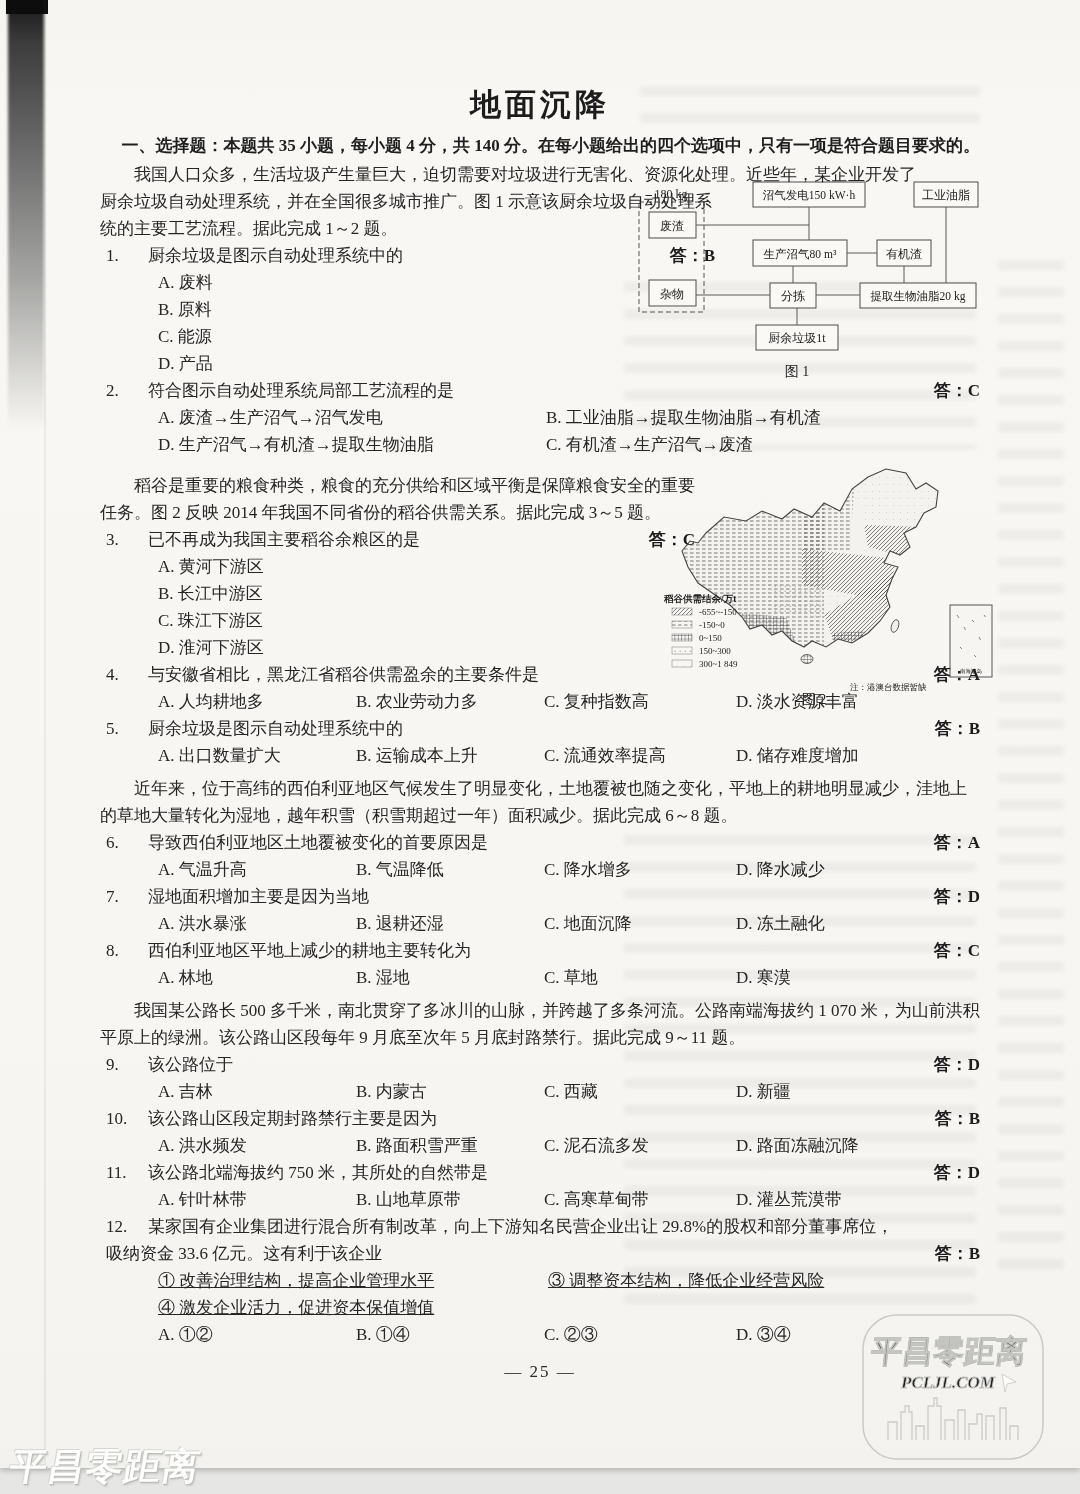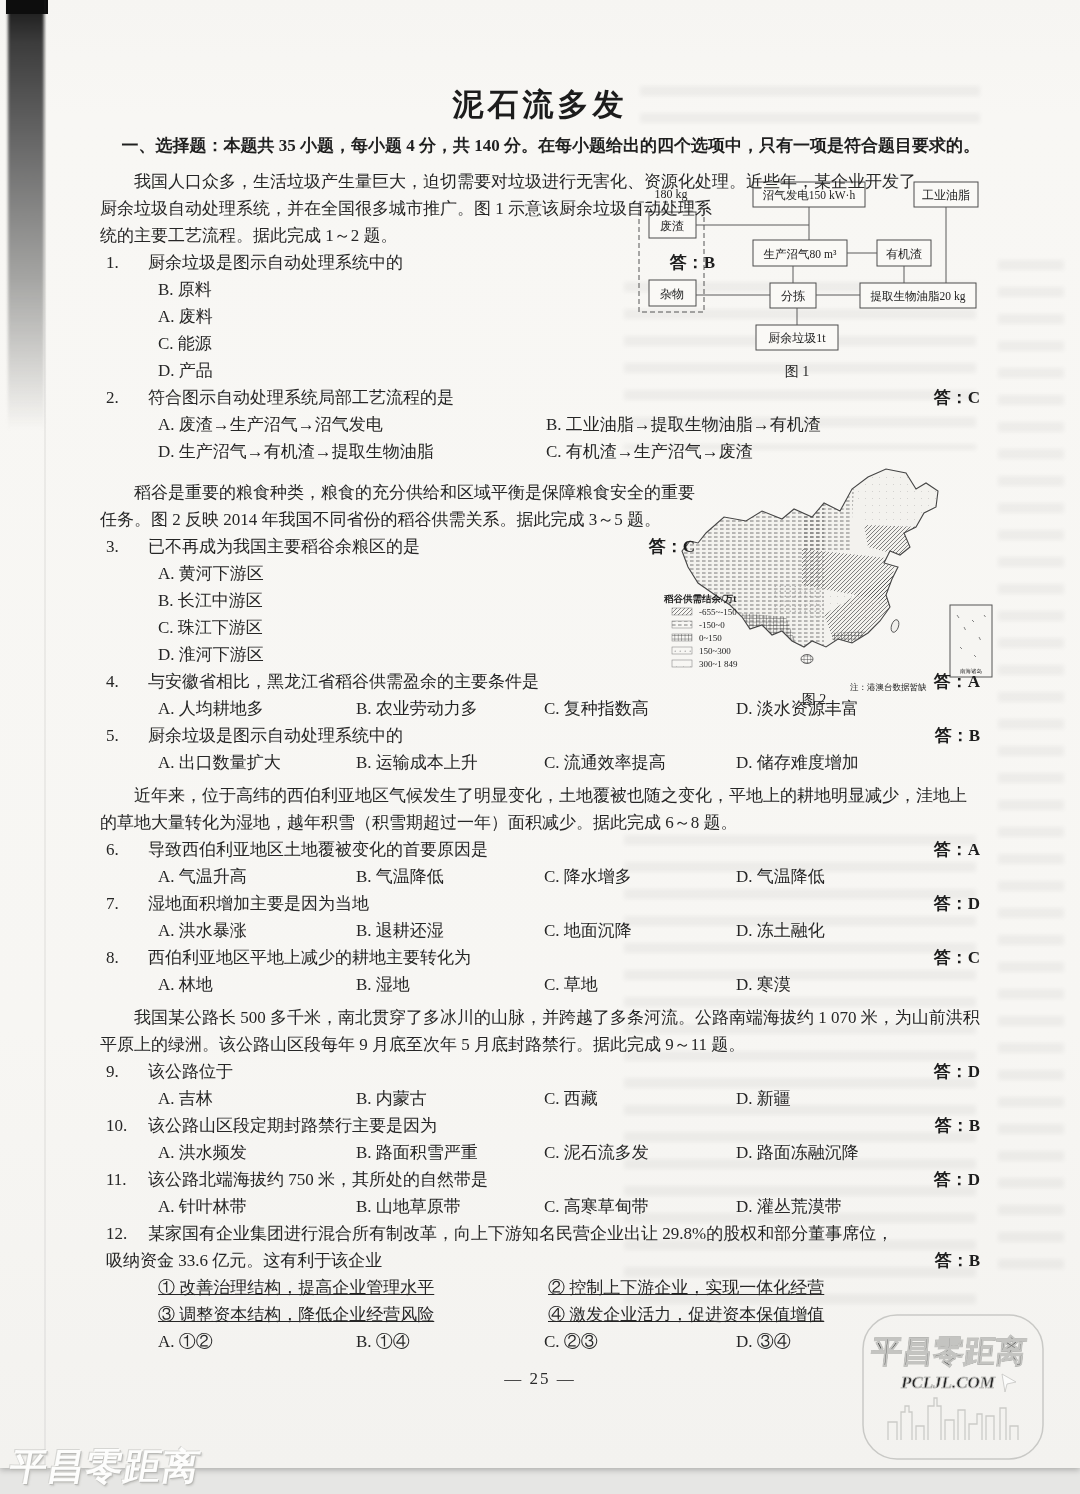--- a/index.html
+++ b/index.html
@@ -27,21 +27,21 @@
   .bleed-2{left:624px;top:835px;width:352px;height:470px;}
   .bleed-3{left:998px;top:260px;width:66px;height:1020px;}
   .bleed-4{left:640px;top:86px;width:340px;height:52px;}
 
   .content{position:absolute;left:100px;top:0;width:880px;color:#262626;
     font-size:17px;line-height:27px;}
   .title{margin-top:86px;margin-bottom:8px;text-align:center;font-size:31px;line-height:38px;
     font-weight:bold;letter-spacing:4px;color:#1c1c1c;}
   .section-head{font-weight:bold;line-height:27px;color:#1f1f1f;text-align:right;}
   .para{text-indent:2em;}
-  .p1l1{margin-top:9px;white-space:nowrap;}
+  .p1l1{margin-top:2px;white-space:nowrap;}
   .cont{text-indent:0;}
   .narrow{padding-right:265px;}
   .narrow2{padding-right:285px;}
   .mt14{margin-top:14px;}
   .mt6{margin-top:6px;}
 
   .q{position:relative;padding-left:6px;}
   .stem{position:relative;}
   .qnum{display:inline-block;min-width:42px;}
   .ans{float:right;font-weight:600;color:#1d1d1d;}
@@ -177,34 +177,34 @@
         <rect x="296" y="150" width="42" height="72" fill="#f6f5f2" stroke="#555" stroke-width="1"></rect>
         <path d="M303,160 l2,3 M310,172 l1.5,3 M318,165 l2,2 M325,182 l1.5,3 M306,192 l2,2 M320,200 l2,2 M330,160 l1.5,2" stroke="#666" stroke-width="0.8" fill="none"></path>
         <text x="317" y="218" font-size="5.5" text-anchor="middle">南海诸岛</text>
       </g>
       <text x="196" y="235" font-size="8.5">注：港澳台数据暂缺</text>
       <text x="160" y="249" font-size="14" text-anchor="middle">图 2</text>
     </svg>
   </div>
 
   <div class="content">
-    <div class="title">泥石流多发</div>
+    <div class="title">地面沉降</div>
     <div class="section-head">一、选择题：本题共 35 小题，每小题 4 分，共 140 分。在每小题给出的四个选项中，只有一项是符合题目要求的。</div>
 
     <div class="para p1l1">我国人口众多，生活垃圾产生量巨大，迫切需要对垃圾进行无害化、资源化处理。近些年，某企业开发了</div>
     <div class="para cont narrow">厨余垃圾自动处理系统，并在全国很多城市推广。图 1 示意该厨余垃圾自动处理系统的主要工艺流程。据此完成 1～2 题。</div>
 
     <div class="q narrow">
       <div class="stem">
         <span class="ans">答：B</span>
         <span class="qnum">1.</span><span>厨余垃圾是图示自动处理系统中的</span>
       </div>
       <div class="opts vertical">
+        <div>A. 废料</div>
         <div>B. 原料</div>
-        <div>A. 废料</div>
         <div>C. 能源</div>
         <div>D. 产品</div>
       </div>
     </div>
 
     <div class="q">
       <div class="stem">
         <span class="ans">答：C</span>
         <span class="qnum">2.</span><span>符合图示自动处理系统局部工艺流程的是</span>
       </div>
@@ -261,21 +261,21 @@
 
     <div class="q">
       <div class="stem">
         <span class="ans">答：A</span>
         <span class="qnum">6.</span><span>导致西伯利亚地区土地覆被变化的首要原因是</span>
       </div>
       <div class="opts row">
         <div>A. 气温升高</div>
         <div>B. 气温降低</div>
         <div>C. 降水增多</div>
-        <div>D. 气温降低</div>
+        <div>D. 降水减少</div>
       </div>
     </div>
 
     <div class="q">
       <div class="stem">
         <span class="ans">答：D</span>
         <span class="qnum">7.</span><span>湿地面积增加主要是因为当地</span>
       </div>
       <div class="opts row">
         <div>A. 洪水暴涨</div>
@@ -339,21 +339,20 @@
       </div>
     </div>
 
     <div class="q">
       <div class="stem q12stem">
         <span class="ans-abs">答：B</span>
         <span class="qnum">12.</span><span>某家国有企业集团进行混合所有制改革，向上下游知名民营企业出让 29.8%的股权和部分董事席位，吸纳资金 33.6 亿元。这有利于该企业</span>
       </div>
       <div class="opts stmt">
         <div>① 改善治理结构，提高企业管理水平</div>
-        <div>② 控制上下游企业，实现一体化经营</div>
         <div>③ 调整资本结构，降低企业经营风险</div>
         <div>④ 激发企业活力，促进资本保值增值</div>
       </div>
       <div class="opts row">
         <div>A. ①②</div>
         <div>B. ①④</div>
         <div>C. ②③</div>
         <div>D. ③④</div>
       </div>
     </div>

